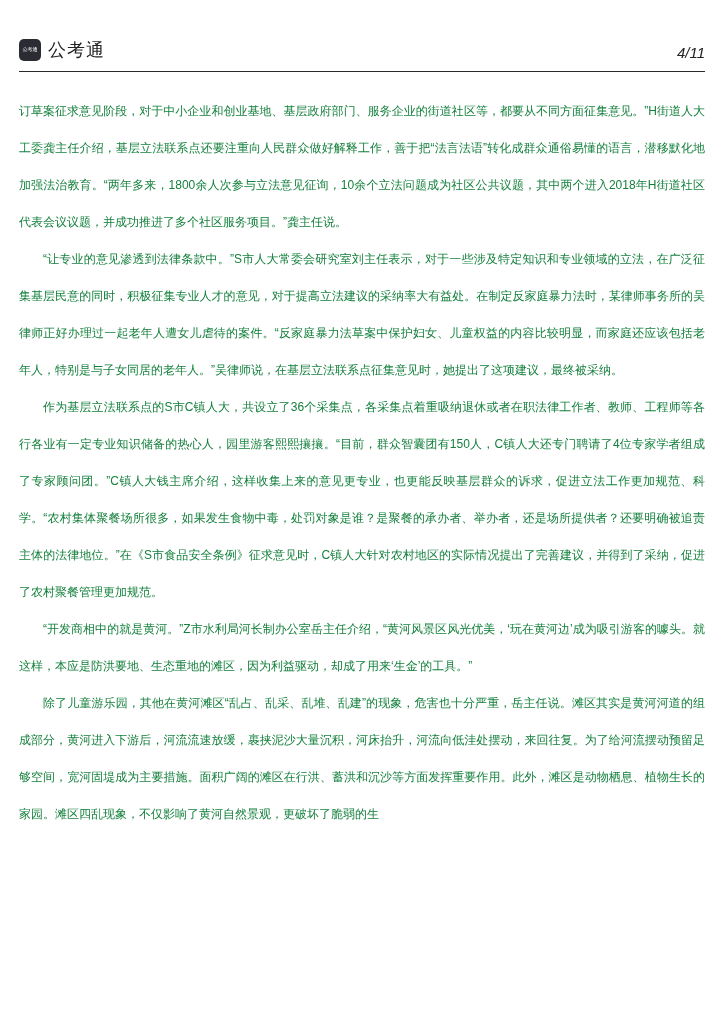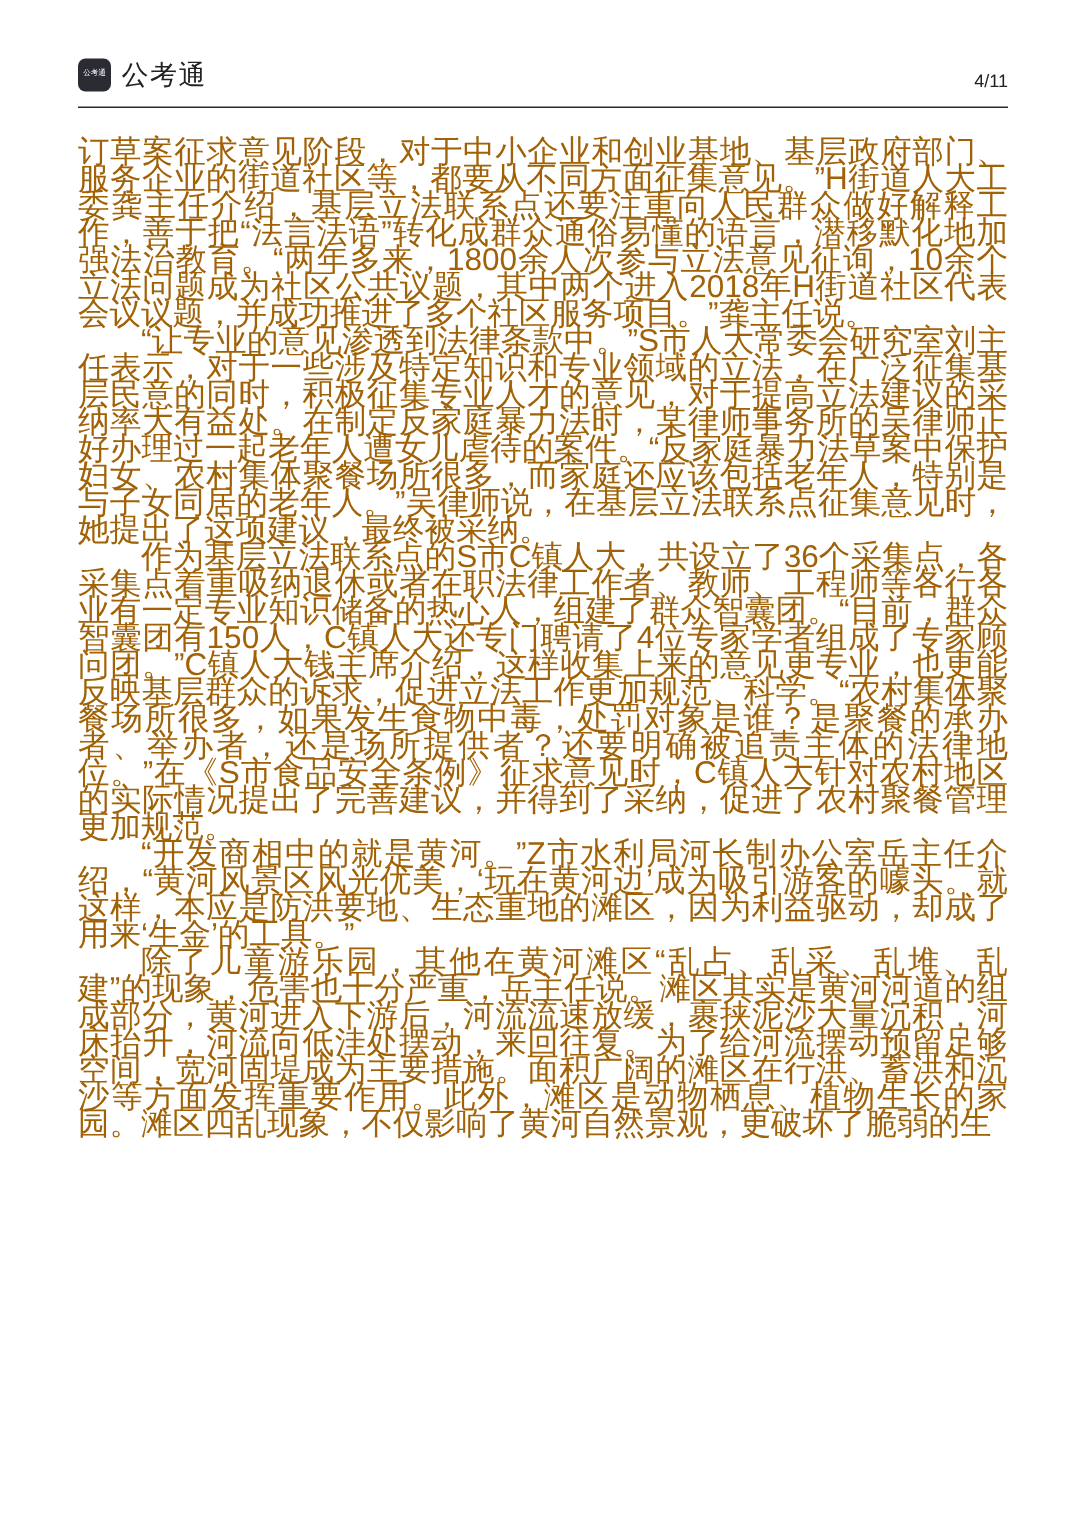--- a/index.html
+++ b/index.html
@@ -8,21 +8,21 @@
     width: 724px;
     height: 1024px;
     position: relative;
     overflow: hidden;
     font-family: "Liberation Sans", "DejaVu Sans", sans-serif;
     color: #141414;
   }
   .page {
     width: 100%;
     height: 100%;
-    padding: 0 52px;
+    padding: 0 19px;
   }
   .header {
     display: flex;
     align-items: flex-end;
     justify-content: space-between;
     padding-top: 38px;
     padding-bottom: 9px;
     border-bottom: 1.5px solid #2a2a2a;
   }
   .brand {
@@ -44,30 +44,31 @@
     text-align: center;
     flex: 0 0 auto;
   }
   .brand-name {
     font-size: 18px;
     color: #222222;
     letter-spacing: 1px;
     font-weight: 500;
   }
   .page-num {
-    font-size: 12px;
+    font-size: 15px;
     color: #222222;
     padding-bottom: 1px;
+    font-style: italic;
   }
   .content {
     padding-top: 21px;
-    font-size: 21px;
-    line-height: 18px;
+    font-size: 12px;
+    line-height: 37px;
     text-align: justify;
-    color: #a16207;
+    color: #15803d;
   }
   .para { text-align: justify; }
   .para.indent { text-indent: 2em; }
   .section-heading {
     margin-top: 26px;
     margin-bottom: 26px;
     text-indent: 0;
   }
 </style>
 </head>
@@ -78,19 +79,19 @@
   <div class="header">
     <div class="brand">
       <span class="logo-badge">公考通</span>
       <span class="brand-name">公考通</span>
     </div>
     <span class="page-num">4/11</span>
   </div>
 
   <div class="content">
     <p class="para">订草案征求意见阶段，对于中小企业和创业基地、基层政府部门、服务企业的街道社区等，都要从不同方面征集意见。”H街道人大工委龚主任介绍，基层立法联系点还要注重向人民群众做好解释工作，善于把“法言法语”转化成群众通俗易懂的语言，潜移默化地加强法治教育。“两年多来，1800余人次参与立法意见征询，10余个立法问题成为社区公共议题，其中两个进入2018年H街道社区代表会议议题，并成功推进了多个社区服务项目。”龚主任说。</p>
-    <p class="para indent">“让专业的意见渗透到法律条款中。”S市人大常委会研究室刘主任表示，对于一些涉及特定知识和专业领域的立法，在广泛征集基层民意的同时，积极征集专业人才的意见，对于提高立法建议的采纳率大有益处。在制定反家庭暴力法时，某律师事务所的吴律师正好办理过一起老年人遭女儿虐待的案件。“反家庭暴力法草案中保护妇女、农村集体聚餐场所很多，而家庭还应该包括老年人，特别是与子女同居的老年人。”吴律师说，在基层立法联系点征集意见时，她提出了这项建议，最终被采纳。</p>
-    <p class="para indent">作为基层立法联系点的S市C镇人大，共设立了36个采集点，各采集点着重吸纳退休或者在职法律工作者、教师、工程师等各行各业有一定专业知识储备的热心人，组建了群众智囊团。“目前，群众智囊团有150人，C镇人大还专门聘请了4位专家学者组成了专家顾问团。”C镇人大钱主席介绍，这样收集上来的意见更专业，也更能反映基层群众的诉求，促进立法工作更加规范、科学。“农村集体聚餐场所很多，如果发生食物中毒，处罚对象是谁？是聚餐的承办者、举办者，还是场所提供者？还要明确被追责主体的法律地位。”在《S市食品安全条例》征求意见时，C镇人大针对农村地区的实际情况提出了完善建议，并得到了采纳，促进了农村聚餐管理更加规范。</p>
+    <p class="para indent">“让专业的意见渗透到法律条款中。”S市人大常委会研究室刘主任表示，对于一些涉及特定知识和专业领域的立法，在广泛征集基层民意的同时，积极征集专业人才的意见，对于提高立法建议的采纳率大有益处。在制定反家庭暴力法时，某律师事务所的吴律师正好办理过一起老年人遭女儿虐待的案件。“反家庭暴力法草案中保护妇女、儿童权益的内容比较明显，而家庭还应该包括老年人，特别是与子女同居的老年人。”吴律师说，在基层立法联系点征集意见时，她提出了这项建议，最终被采纳。</p>
+    <p class="para indent">作为基层立法联系点的S市C镇人大，共设立了36个采集点，各采集点着重吸纳退休或者在职法律工作者、教师、工程师等各行各业有一定专业知识储备的热心人，园里游客熙熙攘攘。“目前，群众智囊团有150人，C镇人大还专门聘请了4位专家学者组成了专家顾问团。”C镇人大钱主席介绍，这样收集上来的意见更专业，也更能反映基层群众的诉求，促进立法工作更加规范、科学。“农村集体聚餐场所很多，如果发生食物中毒，处罚对象是谁？是聚餐的承办者、举办者，还是场所提供者？还要明确被追责主体的法律地位。”在《S市食品安全条例》征求意见时，C镇人大针对农村地区的实际情况提出了完善建议，并得到了采纳，促进了农村聚餐管理更加规范。</p>
     <p class="para indent">“开发商相中的就是黄河。”Z市水利局河长制办公室岳主任介绍，“黄河风景区风光优美，‘玩在黄河边’成为吸引游客的噱头。就这样，本应是防洪要地、生态重地的滩区，因为利益驱动，却成了用来‘生金’的工具。”</p>
     <p class="para indent">除了儿童游乐园，其他在黄河滩区“乱占、乱采、乱堆、乱建”的现象，危害也十分严重，岳主任说。滩区其实是黄河河道的组成部分，黄河进入下游后，河流流速放缓，裹挟泥沙大量沉积，河床抬升，河流向低洼处摆动，来回往复。为了给河流摆动预留足够空间，宽河固堤成为主要措施。面积广阔的滩区在行洪、蓄洪和沉沙等方面发挥重要作用。此外，滩区是动物栖息、植物生长的家园。滩区四乱现象，不仅影响了黄河自然景观，更破坏了脆弱的生</p>
   </div>
 
 </div>
 
 </body></html>

